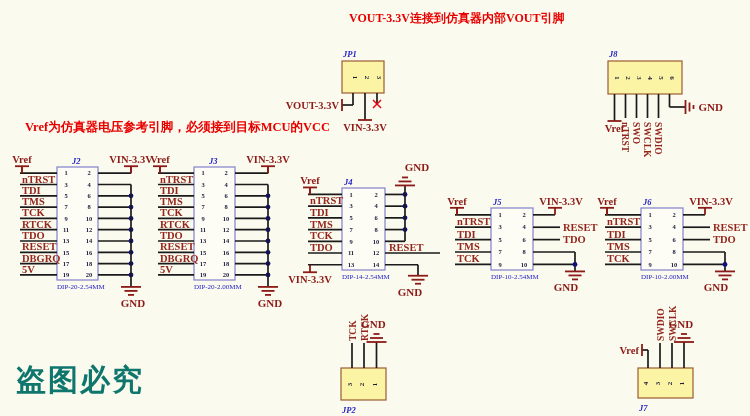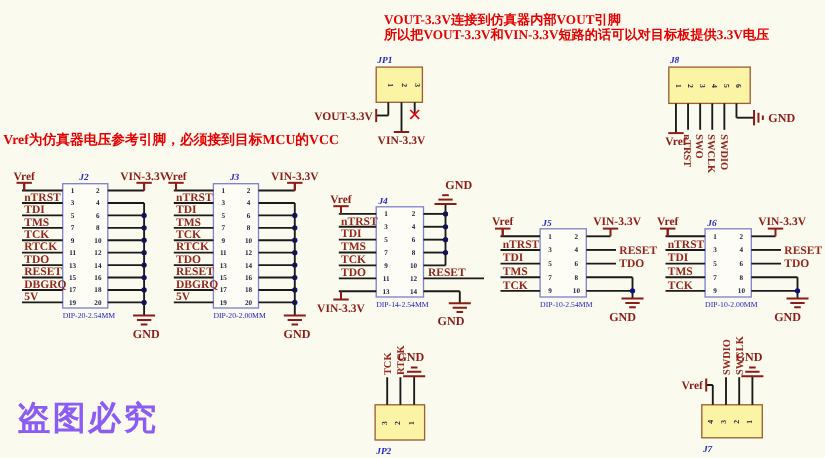--- a/index.html
+++ b/index.html
@@ -2,22 +2,22 @@
 <html><head>
 <meta charset="utf-8">
 <style>
   html,body{margin:0;padding:0;}
   #canvas{position:relative;width:750px;height:416px;background:#fbfaee;overflow:hidden;
           font-family:"Liberation Serif","DejaVu Serif",serif;}
   #schematic-svg{position:absolute;left:0;top:0;}
   .note{position:absolute;color:#e80000;font-weight:bold;font-size:12px;line-height:13px;
         font-family:"Liberation Serif","DejaVu Serif",serif;white-space:nowrap;}
   #top-note{left:349px;top:12px;}
-  #left-note{left:3px;top:121px;font-size:12.5px;}
-  #watermark{position:absolute;left:16px;top:360px;color:#8b5cf6;font-weight:bold;
+  #left-note{left:25px;top:121px;font-size:12.5px;}
+  #watermark{position:absolute;left:16px;top:360px;color:#0f766e;font-weight:bold;
              font-size:30px;letter-spacing:2px;font-family:Liberation Mono, monospace;}
 </style>
 </head>
 <body>
 
 <div id="canvas">
   <svg id="schematic-svg" width="750" height="416" viewBox="0 0 750 416">
       <rect x="57" y="167" width="41" height="113" fill="#fdfdf5" stroke="#8080cc" stroke-width="1.2"></rect>
       <text x="72" y="164" fill="#2424c8" font-size="8.5" font-weight="bold" text-anchor="start" font-family="&quot;Liberation Serif&quot;,&quot;DejaVu Serif&quot;,serif" font-style="italic">J2</text>
       <text x="57" y="289" fill="#2424c8" font-size="7" font-weight="normal" text-anchor="start" font-family="&quot;Liberation Serif&quot;,&quot;DejaVu Serif&quot;,serif">DIP-20-2.54MM</text>
@@ -376,17 +376,16 @@
       <text x="684" y="383.5" fill="#1b1b3c" font-size="7" font-weight="bold" text-anchor="middle" font-family="&quot;Liberation Serif&quot;,&quot;DejaVu Serif&quot;,serif" transform="rotate(-90 684 383.5)">1</text>
       <line x1="684" y1="368" x2="684" y2="342" stroke="#1a1a1a" stroke-width="1.7"></line>
       <line x1="674" y1="342" x2="694" y2="342" stroke="#8c1a16" stroke-width="1.8"></line>
       <line x1="677.5" y1="338" x2="690.5" y2="338" stroke="#8c1a16" stroke-width="1.8"></line>
       <line x1="681" y1="334" x2="687" y2="334" stroke="#8c1a16" stroke-width="1.8"></line>
       <text x="681" y="328" fill="#8c1a16" font-size="11" font-weight="bold" text-anchor="middle" font-family="&quot;Liberation Serif&quot;,&quot;DejaVu Serif&quot;,serif">GND</text>
     </svg>
 
   <div class="note" id="top-note">
     <div>VOUT-3.3V连接到仿真器内部VOUT引脚</div>
-    <div>所以把VOUT-3.3V和VIN-3.3V短路的话可以对目标板提供3.3V电压</div>
   </div>
   <div class="note" id="left-note">Vref为仿真器电压参考引脚，必须接到目标MCU的VCC</div>
   <div id="watermark">盗图必究</div>
 </div>
 
 </body></html>

